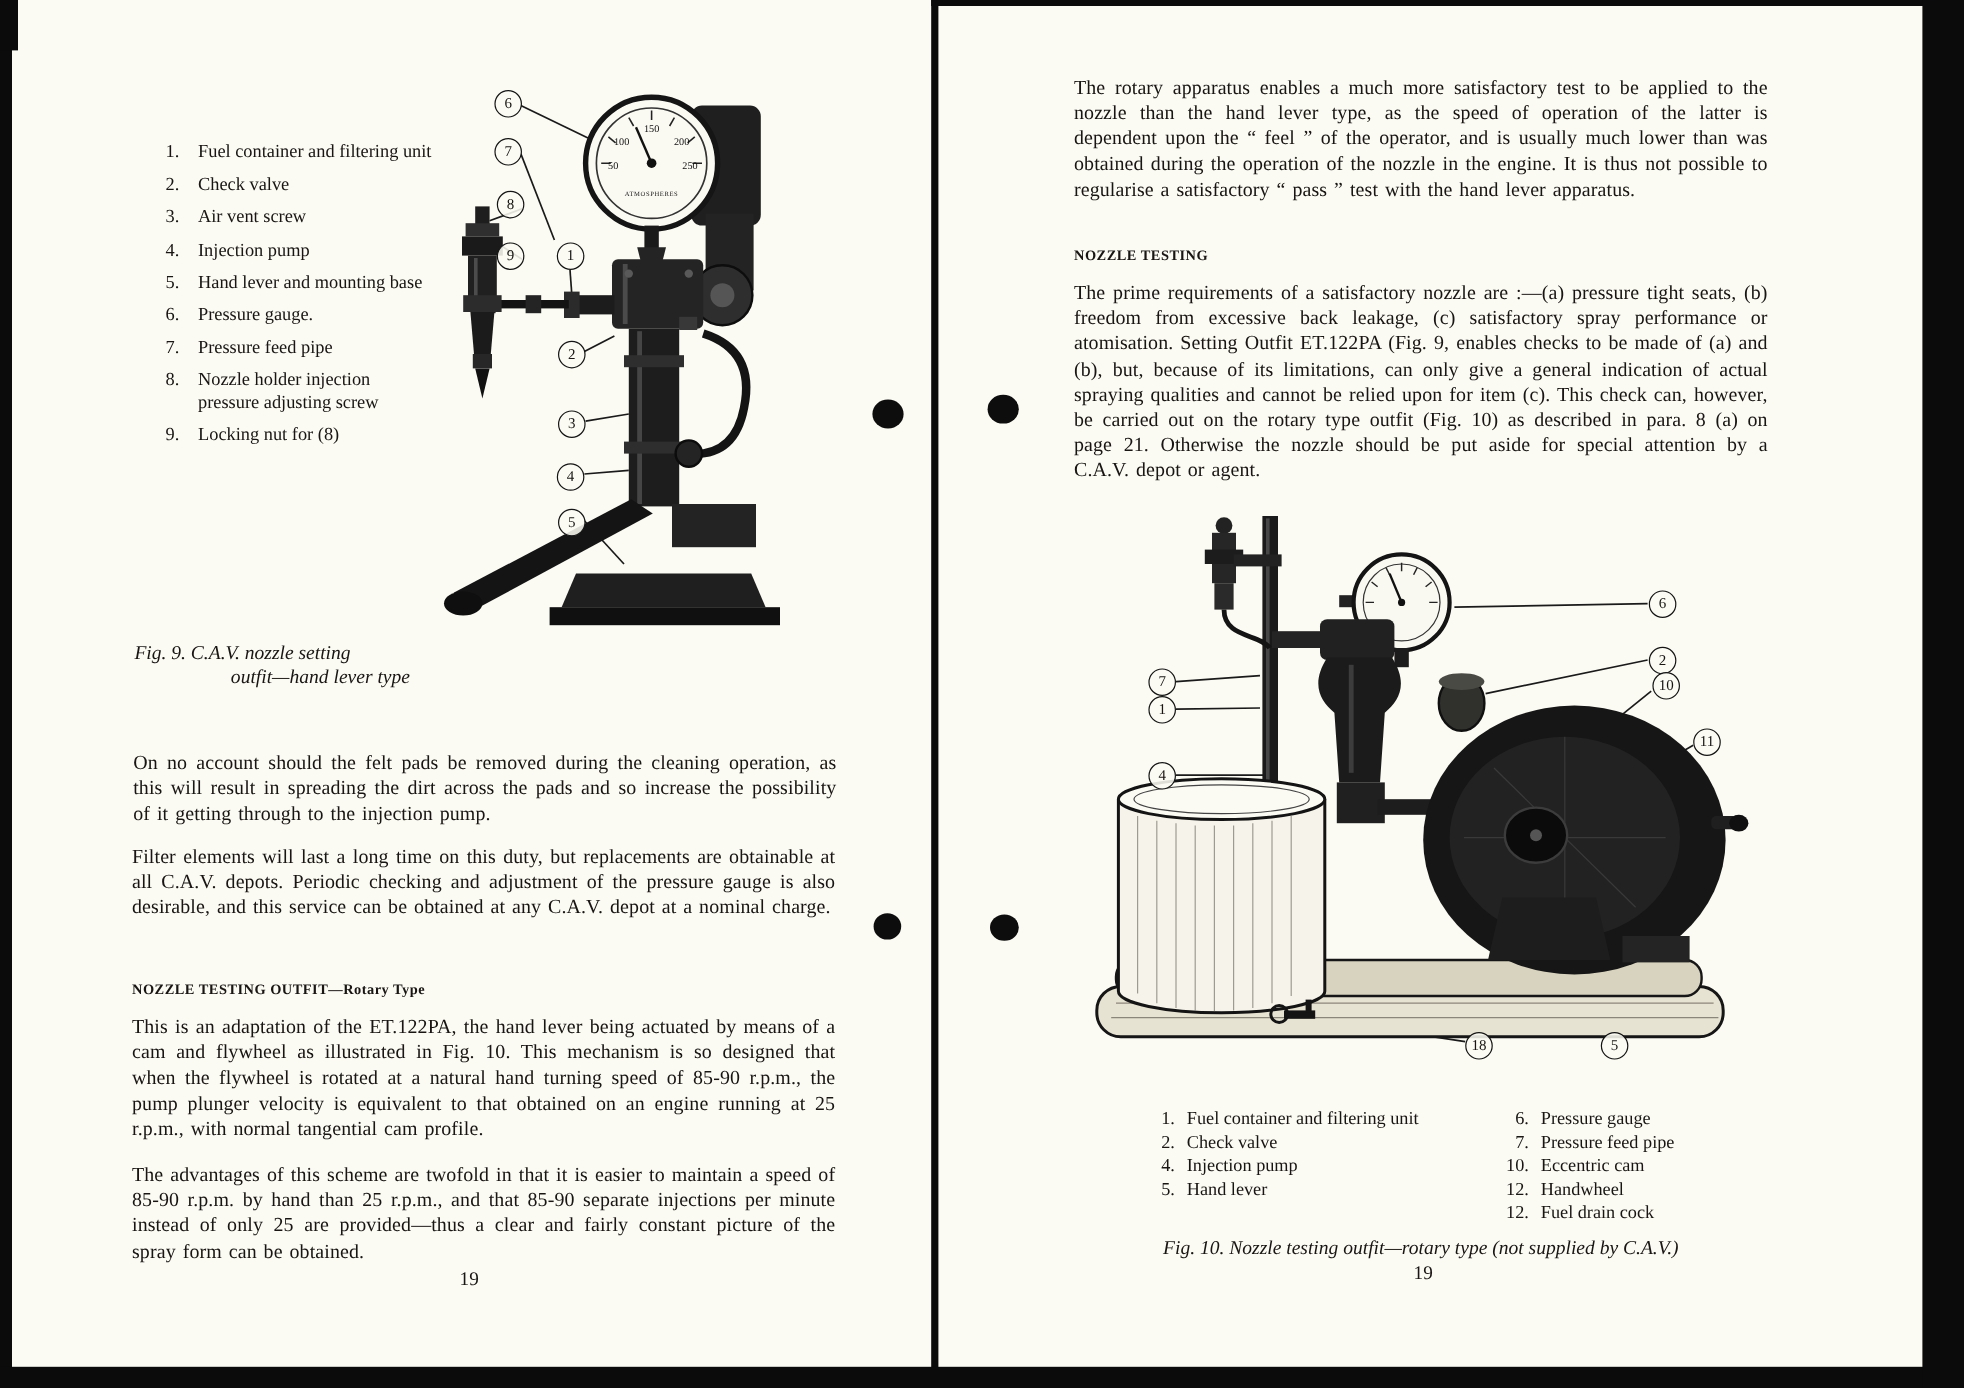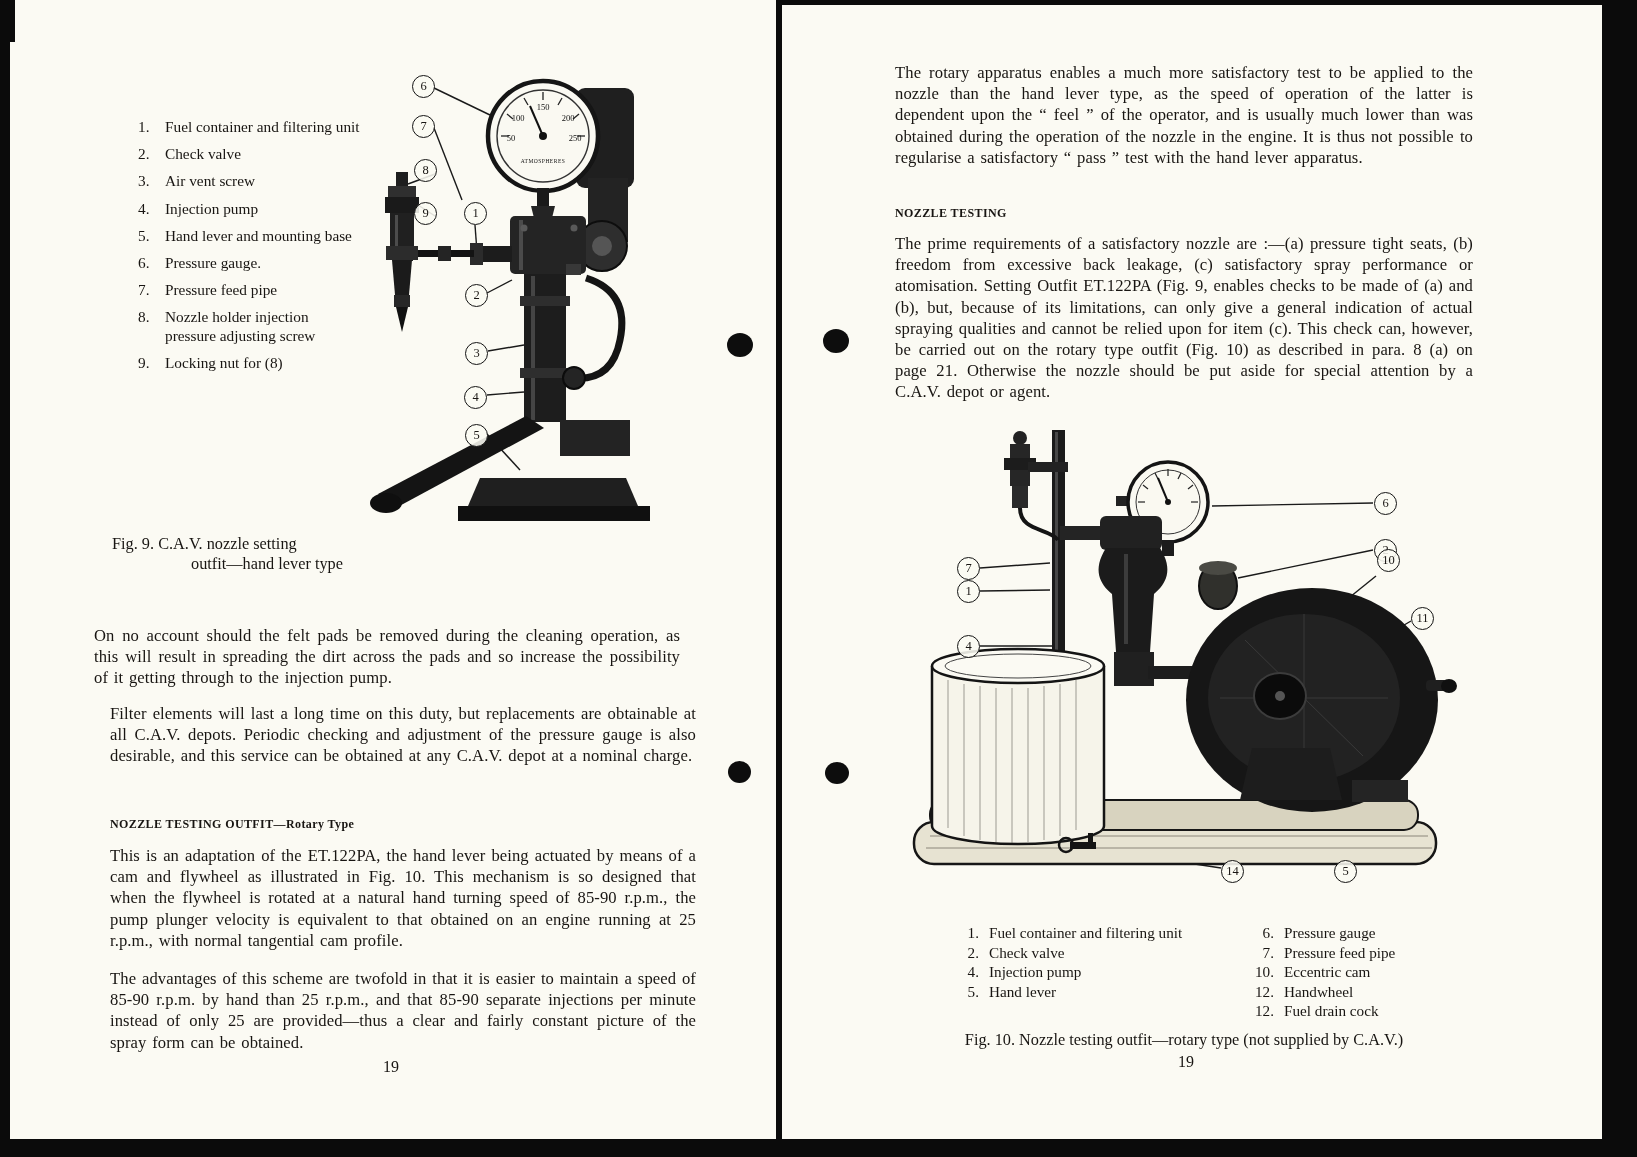--- a/index.html
+++ b/index.html
@@ -20,21 +20,21 @@
     text-align:justify;
     word-spacing:1.5px;
     letter-spacing:0.1px;
   }
   .heading {
     position:absolute;
     font-weight:bold;
     font-size:12px;
     letter-spacing:0.4px;
   }
-  .caption { position:absolute; font-size:16.3px; line-height:20px; }
+  .caption { position:absolute; font-style:italic; font-size:16.3px; line-height:20px; }
   .pageno { position:absolute; font-size:16px; }
   .plist { position:absolute; font-size:15.3px; line-height:18.2px; }
   .plist .row { display:flex; margin-bottom:9px; }
   .plist .num { flex:0 0 27px; }
   .plist .lbl { flex:1; }
   .plist2 { position:absolute; font-size:15.2px; line-height:18.5px; font-weight:bold; }
   .plist2 .row { display:flex; margin-bottom:1px; }
   .plist2 .num { flex:0 0 34px; text-align:right; padding-right:10px; }
   .plist2 .lbl { flex:1; }
   .fig { position:absolute; }
@@ -215,21 +215,21 @@
   <span class="callout" style="left:127px;top:364px;">
       <span>5</span>
     </span>
 </div>
 
 <div class="caption" style="left:112px;top:534px;width:290px;">
   <div>Fig. 9.   C.A.V. nozzle setting</div>
   <div class="caption-center" style="padding-left:20px;">outfit—hand lever type</div>
 </div>
 
-<div class="para" style="left:94px;top:625px;width:586px;">On no account should the felt pads be removed during the cleaning operation, as this will result in spreading the dirt across the pads and so increase the possibility of it getting through to the injection pump.</div>
+<div class="para" style="left:111px;top:625px;width:586px;">On no account should the felt pads be removed during the cleaning operation, as this will result in spreading the dirt across the pads and so increase the possibility of it getting through to the injection pump.</div>
 <div class="para" style="left:110px;top:703px;width:586px;">Filter elements will last a long time on this duty, but replacements are obtainable at all C.A.V. depots.  Periodic checking and adjustment of the pressure gauge is also desirable, and this service can be obtained at any C.A.V. depot at a nominal charge.</div>
 
 <div class="heading" style="left:110px;top:817px;">NOZZLE TESTING OUTFIT—Rotary Type</div>
 
 <div class="para" style="left:110px;top:845px;width:586px;">This is an adaptation of the ET.122PA, the hand lever being actuated by means of a cam and flywheel as illustrated in Fig. 10.  This mechanism is so designed that when the flywheel is rotated at a natural hand turning speed of 85-90 r.p.m., the pump plunger velocity is equivalent to that obtained on an engine running at 25 r.p.m., with normal tangential cam profile.</div>
 <div class="para" style="left:110px;top:968px;width:586px;">The advantages of this scheme are twofold in that it is easier to maintain a speed of 85-90 r.p.m. by hand than 25 r.p.m., and that 85-90 separate injections per minute instead of only 25 are provided—thus a clear and fairly constant picture of the spray form can be obtained.</div>
 
 <div class="pageno" style="left:383px;top:1058px;">19</div>
 
 <div class="para" style="left:895px;top:62px;width:578px;">The rotary apparatus enables a much more satisfactory test to be applied to the nozzle than the hand lever type, as the speed of operation of the latter is dependent upon the “ feel ” of the operator, and is usually much lower than was obtained during the operation of the nozzle in the engine.  It is thus not possible to regularise a satisfactory “ pass ” test with the hand lever apparatus.</div>
@@ -333,37 +333,37 @@
     <rect x="170" y="414" width="26" height="7" fill="#141414"></rect>
     <circle cx="166" cy="417" r="7" fill="none" stroke="#141414" stroke-width="2.5"></circle>
     <rect x="188" y="405" width="5" height="11" fill="#141414"></rect>
   </svg>
   <span class="callout" style="left:474px;top:64px;">
       <span>6</span>
     </span>
   <span class="callout" style="left:474px;top:111px;">
       <span>2</span>
     </span>
-  <span class="callout" style="left:477px;top:121px;">
+  <span class="callout" style="left:477px;top:132px;">
       <span>10</span>
     </span>
   <span class="callout" style="left:511px;top:179px;justify-content:center;">
       <span>11</span>
     </span>
   <span class="callout" style="left:57px;top:129px;">
       <span>7</span>
     </span>
   <span class="callout" style="left:57px;top:152px;">
       <span>1</span>
     </span>
   <span class="callout" style="left:57px;top:207px;">
       <span>4</span>
     </span>
   <span class="callout" style="left:321px;top:432px;">
-      <span>14</span>
+      <span>18</span>
     </span>
   <span class="callout" style="left:434px;top:432px;">
       <span>5</span>
     </span>
 </div>
 
 <div class="plist2" style="left:955px;top:924px;width:260px;font-weight:normal;">
   <div class="row">
       <span class="num">1.</span>
       <span class="lbl">Fuel container and filtering unit</span>

